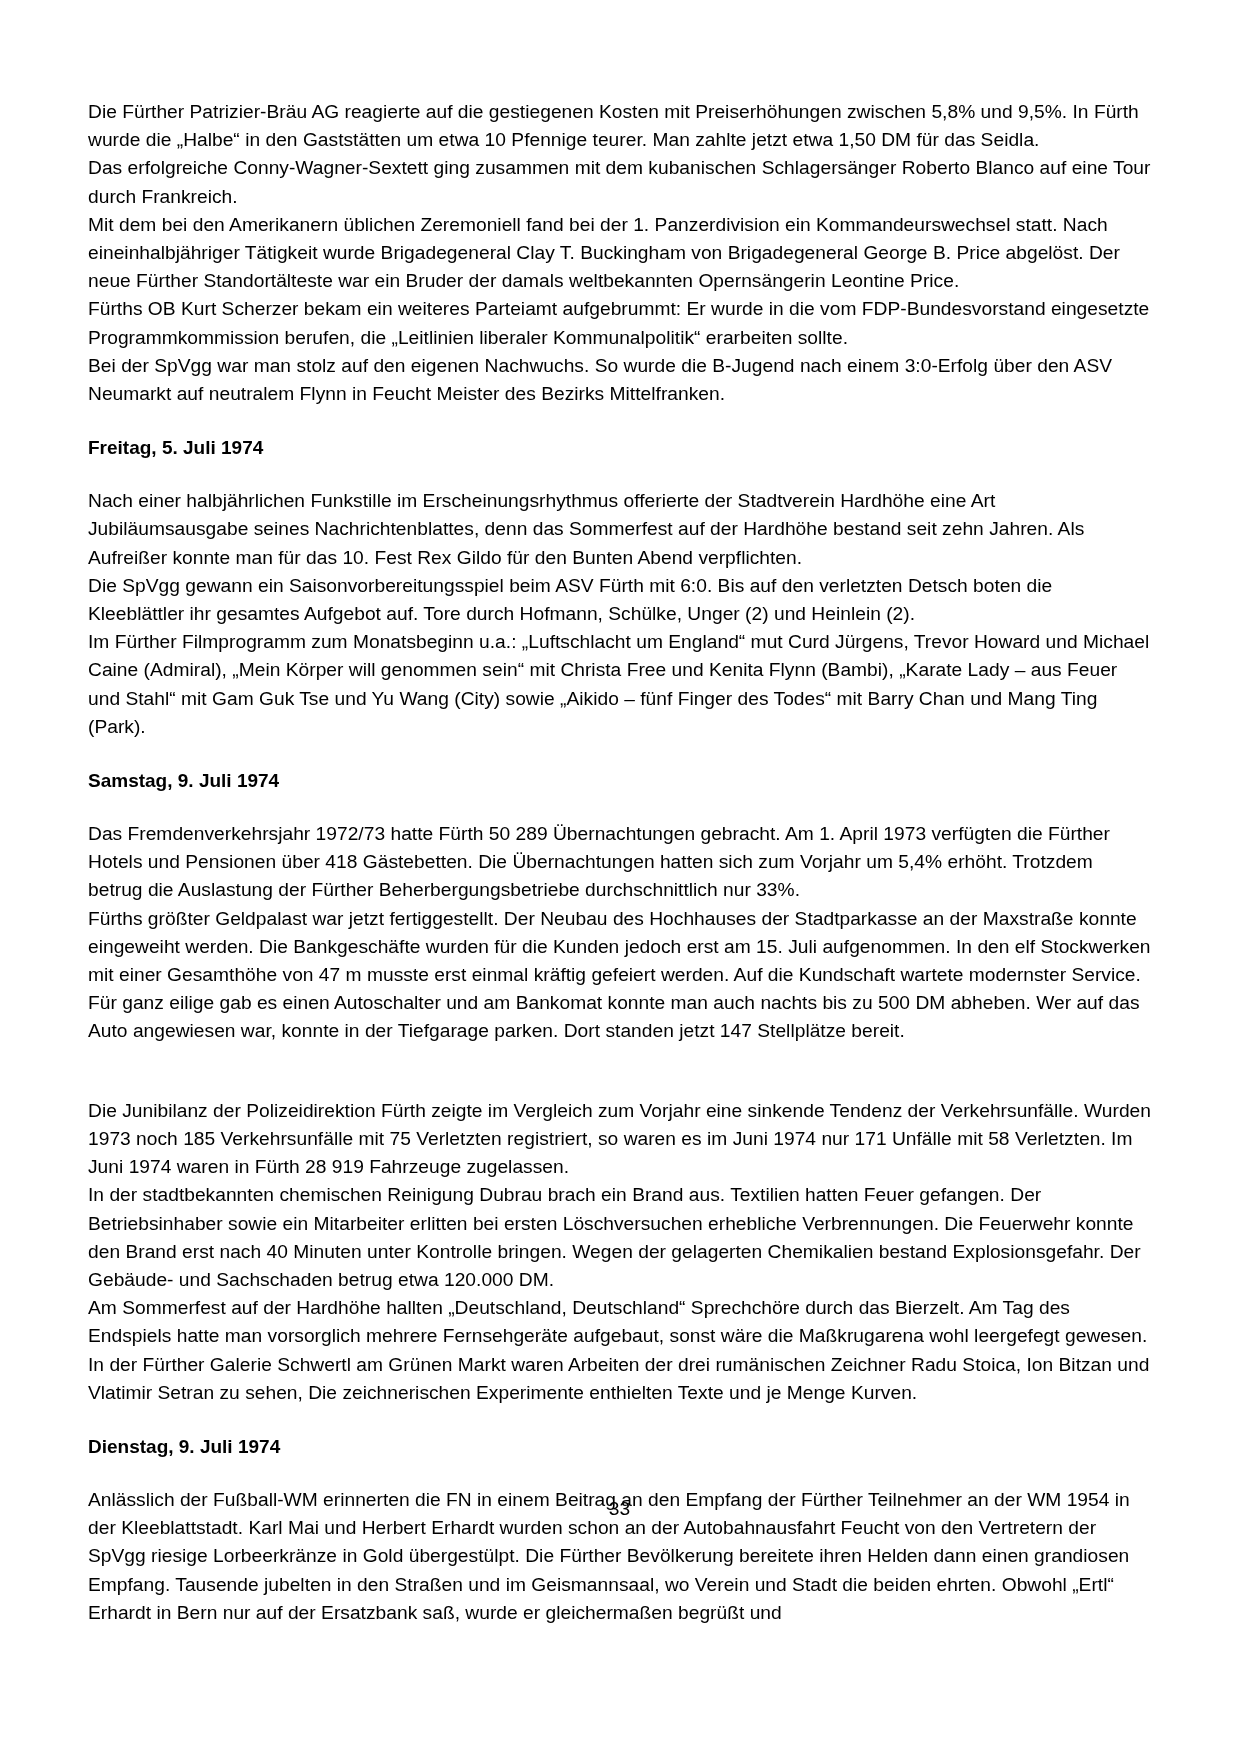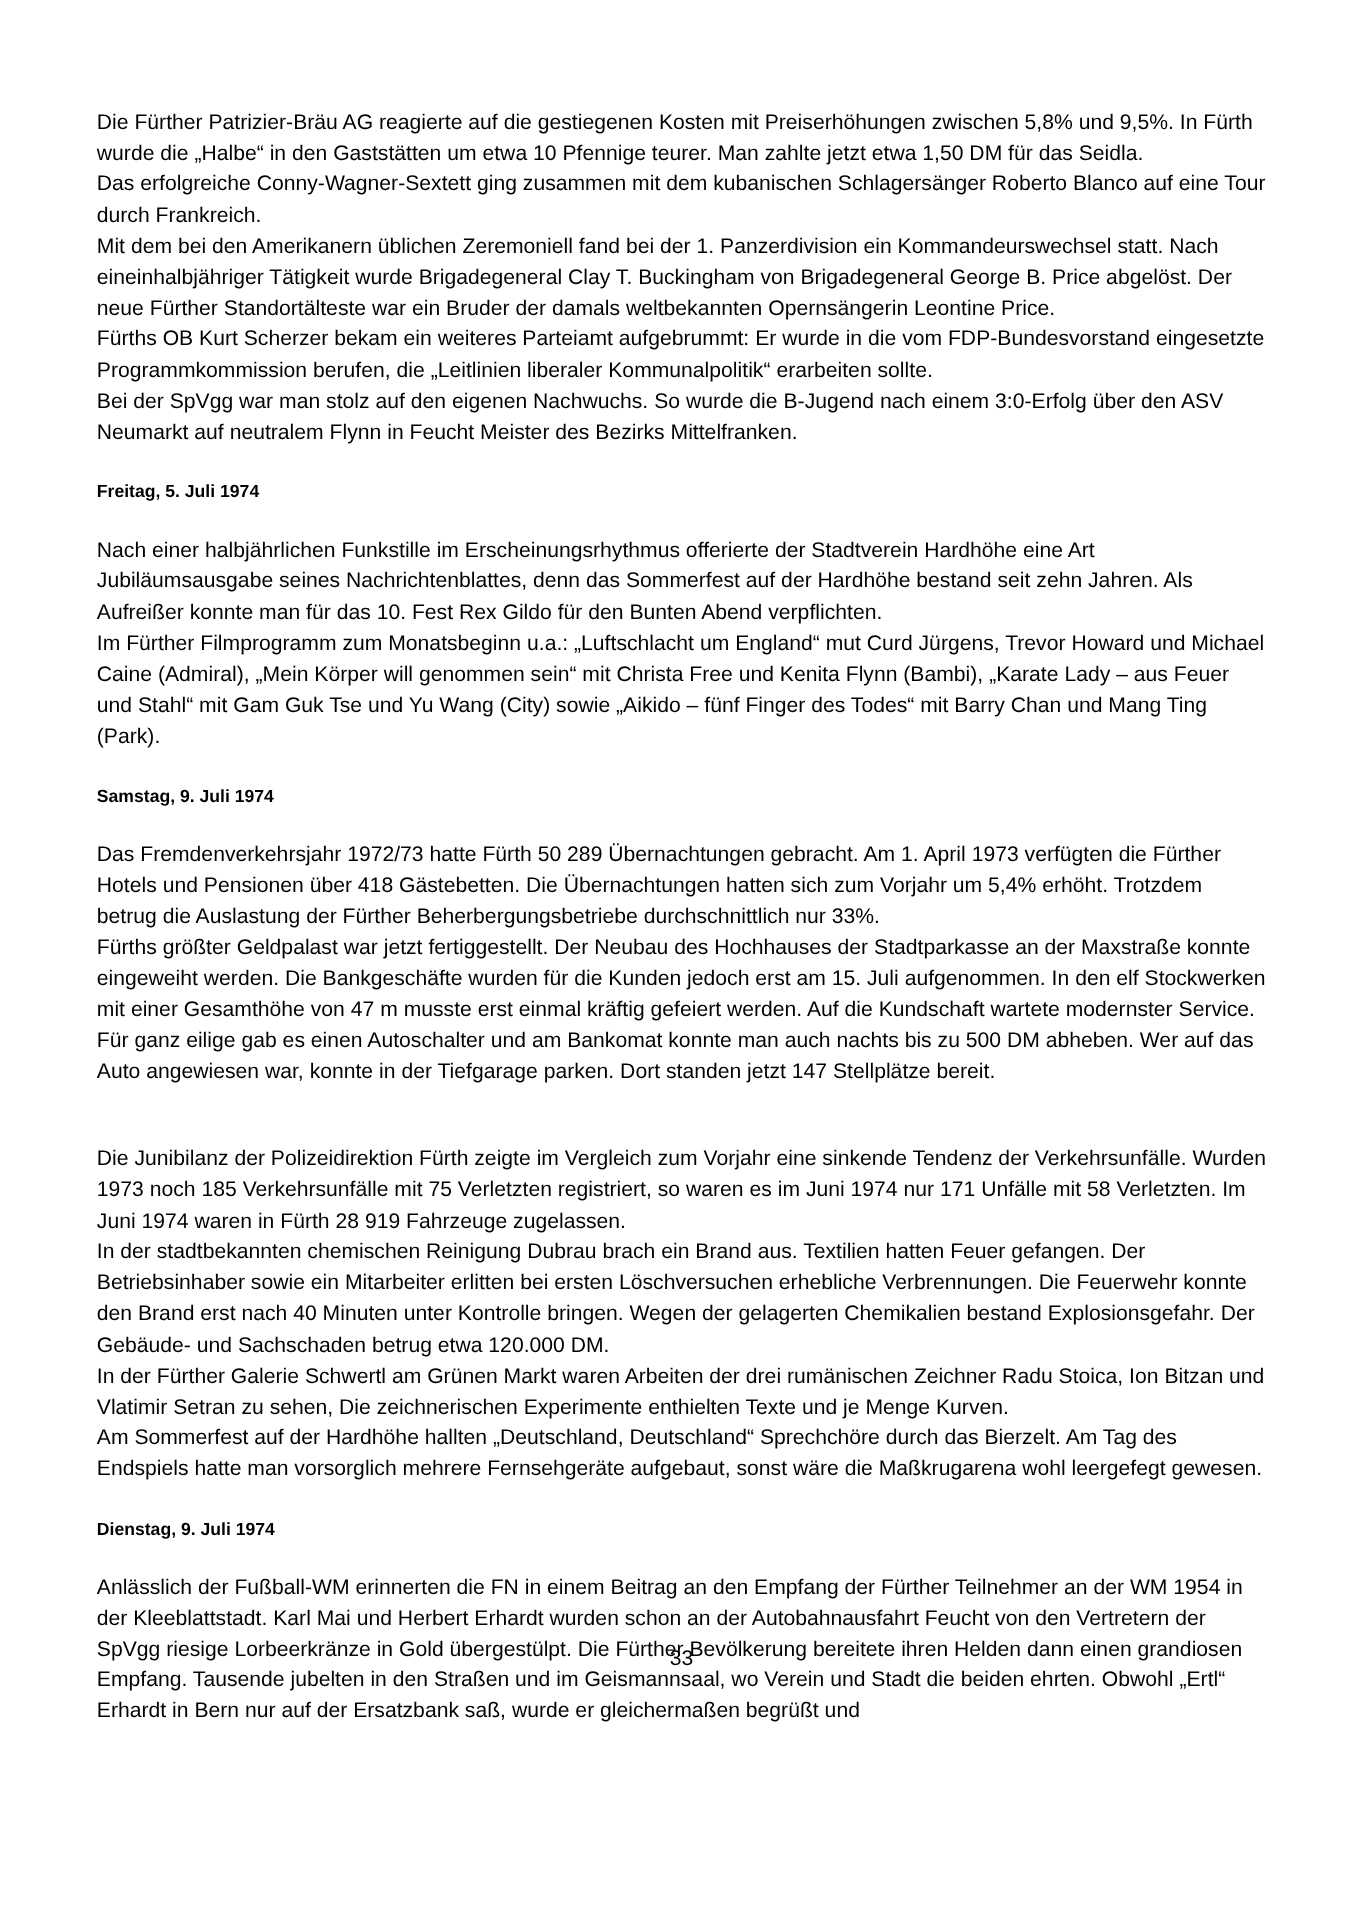--- a/index.html
+++ b/index.html
@@ -22,21 +22,21 @@
     font-size: 19.2px;
     line-height: 28.2px;
     text-align: left;
     letter-spacing: 0.02px;
   }
   .body-block p {
     margin: 0;
     padding: 0;
   }
   .date-heading {
-    font-size: 16px;
+    font-size: 19px;
     font-weight: bold;
     line-height: 28px;
     margin: 0;
     padding: 0;
   }
   .spacer-before-heading {
     height: 26px;
   }
   .spacer-after-heading {
     height: 25px;
@@ -64,40 +64,41 @@
     <p>Fürths OB Kurt Scherzer bekam ein weiteres Parteiamt aufgebrummt: Er wurde in die vom FDP-Bundesvorstand eingesetzte Programmkommission berufen, die „Leitlinien liberaler Kommunalpolitik“ erarbeiten sollte.</p>
     <p>Bei der SpVgg war man stolz auf den eigenen Nachwuchs. So wurde die B-Jugend nach einem 3:0-Erfolg über den ASV Neumarkt auf neutralem Flynn in Feucht Meister des Bezirks Mittelfranken.</p>
   </div>
 
   <div class="spacer-before-heading"></div>
   <p class="date-heading">Freitag, 5. Juli 1974</p>
   <div class="spacer-after-heading"></div>
 
   <div class="body-block">
     <p>Nach einer halbjährlichen Funkstille im Erscheinungsrhythmus offerierte der Stadtverein Hardhöhe eine Art Jubiläumsausgabe seines Nachrichtenblattes, denn das Sommerfest auf der Hardhöhe bestand seit zehn Jahren. Als Aufreißer konnte man für das 10. Fest Rex Gildo für den Bunten Abend verpflichten.</p>
+    <p>Die SpVgg gewann ein Saisonvorbereitungsspiel beim ASV Fürth mit 6:0. Bis auf den verletzten Detsch boten die Kleeblättler ihr gesamtes Aufgebot auf. Tore durch Hofmann, Schülke, Unger (2) und Heinlein (2).</p>
     <p>Im Fürther Filmprogramm zum Monatsbeginn u.a.: „Luftschlacht um England“ mut Curd Jürgens, Trevor Howard und Michael Caine (Admiral), „Mein Körper will genommen sein“ mit Christa Free und Kenita Flynn (Bambi), „Karate Lady – aus Feuer und Stahl“ mit Gam Guk Tse und Yu Wang (City) sowie „Aikido – fünf Finger des Todes“ mit Barry Chan und Mang Ting (Park).</p>
   </div>
 
   <div class="spacer-before-heading"></div>
   <p class="date-heading">Samstag, 9. Juli 1974</p>
   <div class="spacer-after-heading"></div>
 
   <div class="body-block">
     <p>Das Fremdenverkehrsjahr 1972/73 hatte Fürth 50 289 Übernachtungen gebracht. Am 1. April 1973 verfügten die Fürther Hotels und Pensionen über 418 Gästebetten. Die Übernachtungen hatten sich zum Vorjahr um 5,4% erhöht. Trotzdem betrug die Auslastung der Fürther Beherbergungsbetriebe durchschnittlich nur 33%.</p>
     <p>Fürths größter Geldpalast war jetzt fertiggestellt. Der Neubau des Hochhauses der Stadtparkasse an der Maxstraße konnte eingeweiht werden. Die Bankgeschäfte wurden für die Kunden jedoch erst am 15. Juli aufgenommen. In den elf Stockwerken mit einer Gesamthöhe von 47 m musste erst einmal kräftig gefeiert werden. Auf die Kundschaft wartete modernster Service. Für ganz eilige gab es einen Autoschalter und am Bankomat konnte man auch nachts bis zu 500 DM abheben. Wer auf das Auto angewiesen war, konnte in der Tiefgarage parken. Dort standen jetzt 147 Stellplätze bereit.</p>
   </div>
 
   <div class="spacer-before-heading"></div>
   <div class="spacer-after-heading"></div>
 
   <div class="body-block">
     <p>Die Junibilanz der Polizeidirektion Fürth zeigte im Vergleich zum Vorjahr eine sinkende Tendenz der Verkehrsunfälle. Wurden 1973 noch 185 Verkehrsunfälle mit 75 Verletzten registriert, so waren es im Juni 1974 nur 171 Unfälle mit 58 Verletzten. Im Juni 1974 waren in Fürth 28 919 Fahrzeuge zugelassen.</p>
     <p>In der stadtbekannten chemischen Reinigung Dubrau brach ein Brand aus. Textilien hatten Feuer gefangen. Der Betriebsinhaber sowie ein Mitarbeiter erlitten bei ersten Löschversuchen erhebliche Verbrennungen. Die Feuerwehr konnte den Brand erst nach 40 Minuten unter Kontrolle bringen. Wegen der gelagerten Chemikalien bestand Explosionsgefahr. Der Gebäude- und Sachschaden betrug etwa 120.000 DM.</p>
+    <p>Am Sommerfest auf der Hardhöhe hallten „Deutschland, Deutschland“ Sprechchöre durch das Bierzelt. Am Tag des Endspiels hatte man vorsorglich mehrere Fernsehgeräte aufgebaut, sonst wäre die Maßkrugarena wohl leergefegt gewesen.</p>
     <p>In der Fürther Galerie Schwertl am Grünen Markt waren Arbeiten der drei rumänischen Zeichner Radu Stoica, Ion Bitzan und Vlatimir Setran zu sehen, Die zeichnerischen Experimente enthielten Texte und je Menge Kurven.</p>
-    <p>Am Sommerfest auf der Hardhöhe hallten „Deutschland, Deutschland“ Sprechchöre durch das Bierzelt. Am Tag des Endspiels hatte man vorsorglich mehrere Fernsehgeräte aufgebaut, sonst wäre die Maßkrugarena wohl leergefegt gewesen.</p>
   </div>
 
   <div class="spacer-before-heading"></div>
   <p class="date-heading">Dienstag, 9. Juli 1974</p>
   <div class="spacer-after-heading"></div>
 
   <div class="body-block">
     <p>Anlässlich der Fußball-WM erinnerten die FN in einem Beitrag an den Empfang der Fürther Teilnehmer an der WM 1954 in der Kleeblattstadt. Karl Mai und Herbert Erhardt wurden schon an der Autobahnausfahrt Feucht von den Vertretern der SpVgg riesige Lorbeerkränze in Gold übergestülpt. Die Fürther Bevölkerung bereitete ihren Helden dann einen grandiosen Empfang. Tausende jubelten in den Straßen und im Geismannsaal, wo Verein und Stadt die beiden ehrten. Obwohl „Ertl“ Erhardt in Bern nur auf der Ersatzbank saß, wurde er gleichermaßen begrüßt und</p>
   </div>
 

